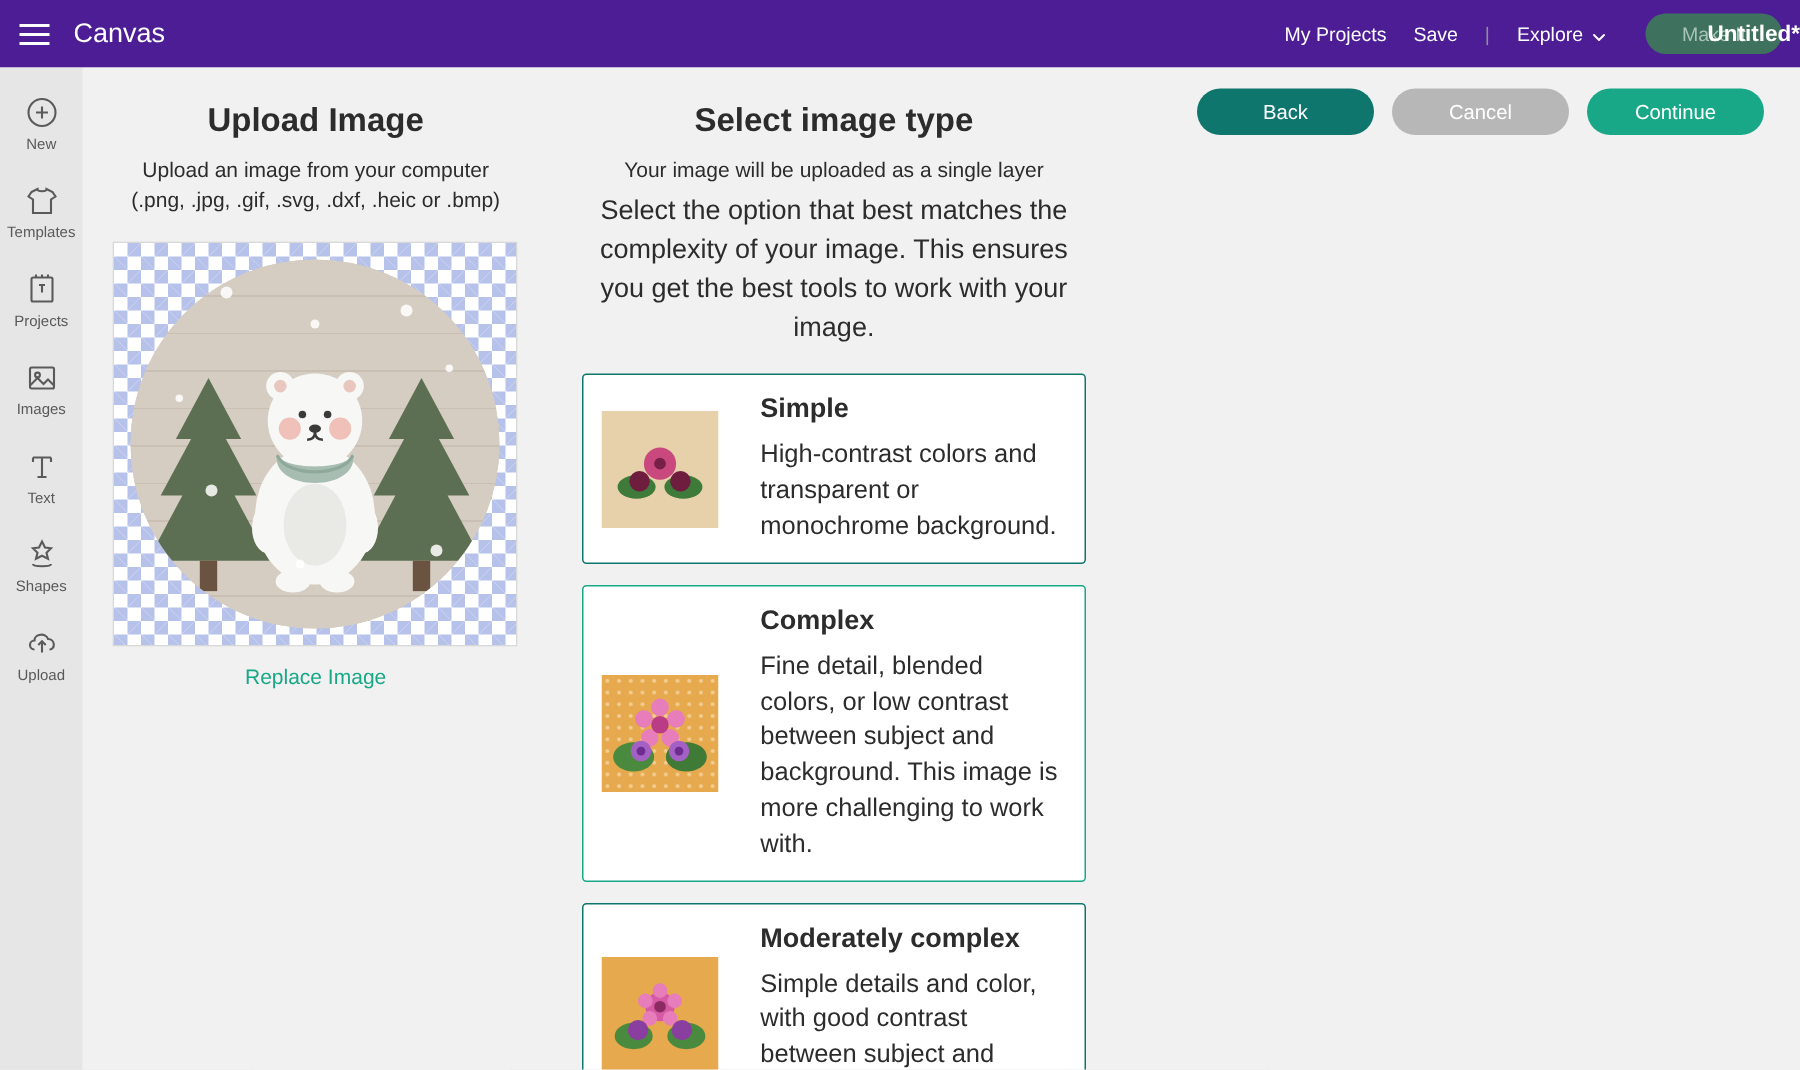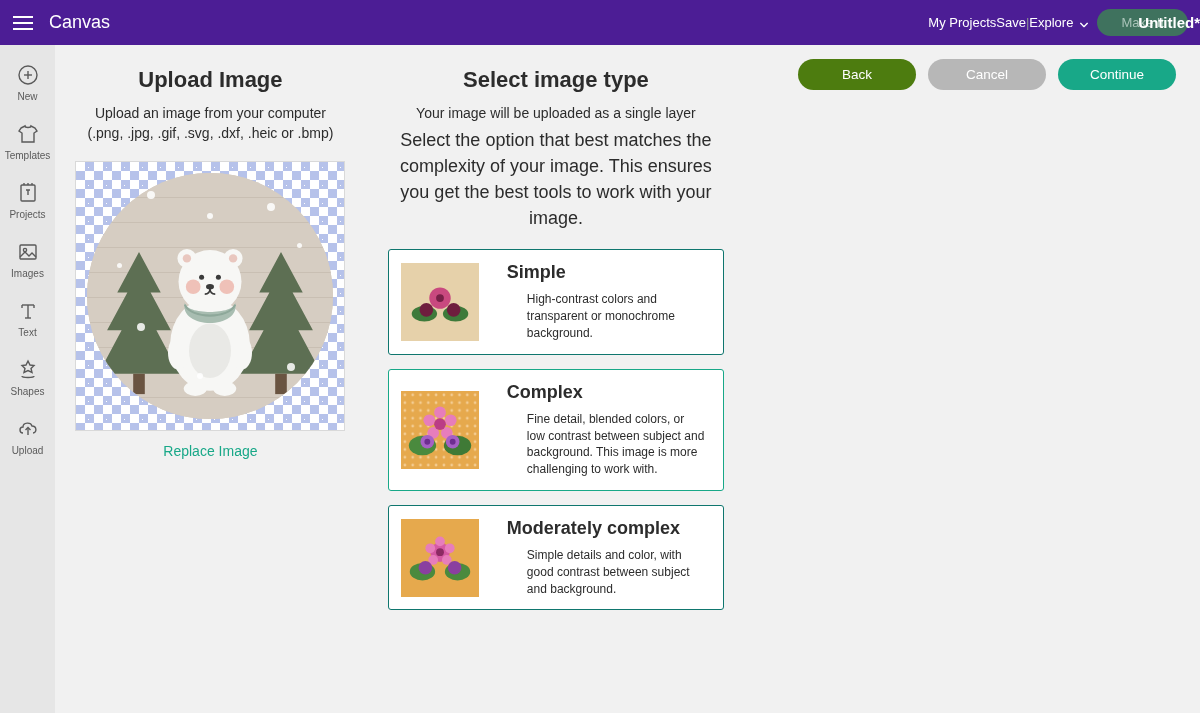--- a/index.html
+++ b/index.html
@@ -26,21 +26,21 @@
     gap: 4px; cursor: pointer;
   }
   .hamburger span { width: 20px; height: 2px; background: #fff; display: block; }
   .brand { font-size: 18px; font-weight: 500; margin-left: 4px; }
   .topbar-center {
     position: absolute; left: 0; right: 0; text-align: right;
     pointer-events: none;
     font-size: 15px; font-weight: 700;
   }
   .topbar-right {
-    margin-left: auto; display: flex; align-items: center; 
+    margin-left: auto; display: flex; align-items: center; gap: 18px;
     font-size: 13px;
     text-align: center;
   }
   .topbar-link { cursor: pointer; }
   .divider-v { color: #8e9193; }
   .explore { display: flex; align-items: center; gap: 6px; cursor: pointer; }
   .chevron-down {
     width: 10px; height: 10px; display: inline-block;
   }
   .makeit-btn {
@@ -128,31 +128,31 @@
     background: #fff; border: 1px solid #0f766e; border-radius: 3px;
     display: flex; align-items: center; padding: 12px 18px 12px 12px; gap: 28px;
     cursor: pointer; min-height: 96px;
   }
   .card.complex { min-height: 112px; }
   .card.selected { border: 1.5px solid #18a888; }
   .thumb { width: 78px; height: 78px; flex-shrink: 0; display: flex; align-items: center; justify-content: center; }
   .thumb svg { width: 100%; height: 100%; }
   .card-text { flex: 1; }
   .card-title { font-size: 18px; font-weight: 600; margin-bottom: 8px; }
-  .card-desc { font-size: 12px; line-height: 1.4; color: #2c2c2c; margin-left: 20px; }
+  .card-desc { font-size: 17px; line-height: 1.4; color: #2c2c2c; }
   
   .footer {
     height: 58px; display: flex; align-items: center; padding: 0 24px;
     gap: 12px;
   }
   .btn {
     border: none; border-radius: 18px; padding: 8px 0; font-size: 13.5px;
     width: 118px; text-align: center; cursor: pointer; color: #fff;
   }
-  .btn-back { background: #4d7c0f; }
+  .btn-back { background: #0f766e; }
   .btn-cancel { background: #b7b7b7; margin-left: auto; }
   .btn-continue { background: #18a888; }
 </style>
 </head>
 <body>
 
 <div class="topbar">
   <div class="hamburger">
     <span></span>
       <span></span>

